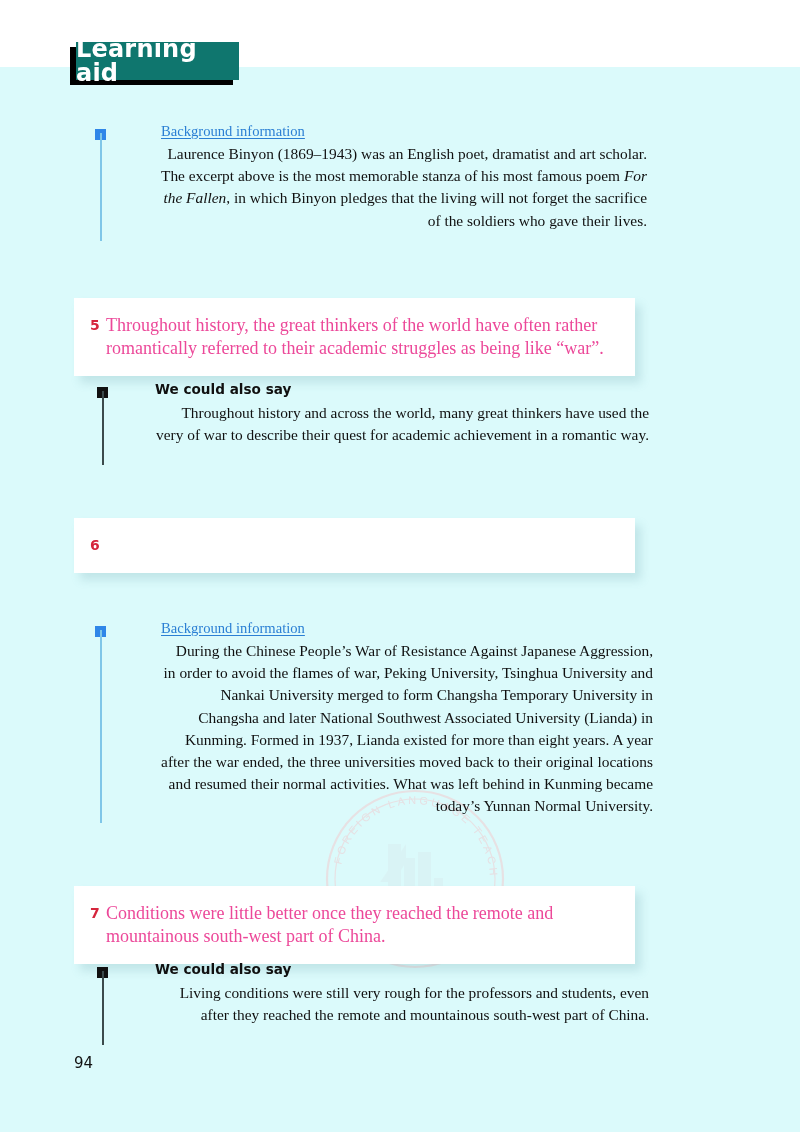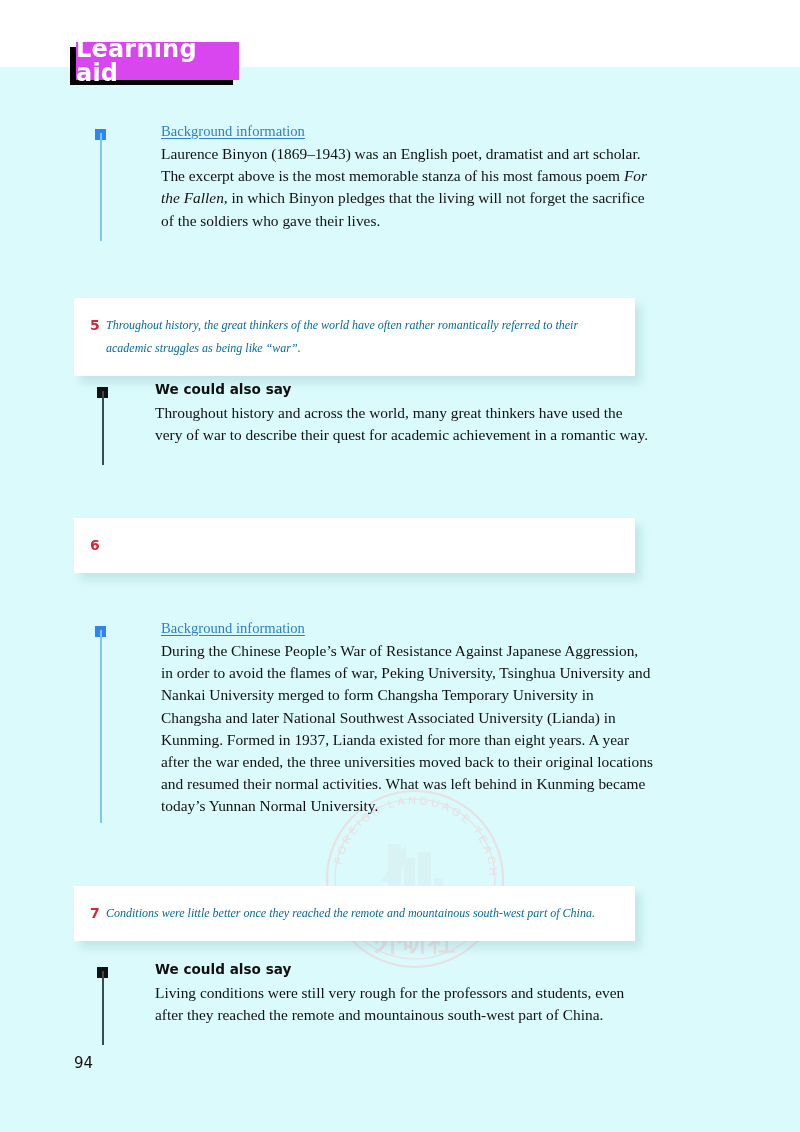--- a/index.html
+++ b/index.html
@@ -50,21 +50,21 @@
     width: 163px;
     height: 38px;
     background: #000000;
   }
   .banner {
     position: relative;
     left: 6px;
     top: 0px;
     width: 163px;
     height: 38px;
-    background: #d946ef;
+    background: #0f766e;
     display: flex;
     align-items: center;
     justify-content: center;
   }
   .banner-text {
     font-family: "DejaVu Sans", sans-serif;
     font-weight: bold;
     font-size: 24px;
     letter-spacing: 0.2px;
     color: #ffffff;
@@ -115,21 +115,21 @@
     font-size: 13.6px;
     color: #101010;
     line-height: 22px;
     margin-bottom: 2px;
   }
   .note-para {
     font-family: "Liberation Serif", serif;
     font-size: 15.4px;
     color: #101010;
     line-height: 22.2px;
-    text-align: left;
+    text-align: right;
   }
   .note-para em { font-style: italic; }
 
   
   .card {
     position: absolute;
     left: 74px;
     width: 561px;
     background: #ffffff;
     box-shadow: 6px 7px 9px rgba(90,150,160,0.20);
@@ -143,25 +143,24 @@
     font-family: "DejaVu Sans", sans-serif;
     font-weight: bold;
     font-size: 14px;
     color: #d5253c;
     line-height: 23px;
     width: 16px;
     flex: 0 0 16px;
   }
   .card-text {
     font-family: "Liberation Serif", serif;
-    font-size: 12px;
-    color: #0369a1;
+    font-size: 18px;
+    color: #ec4899;
     line-height: 23px;
     flex: 1 1 auto;
-    font-style: italic;
   }
 
   
   .page-num {
     position: absolute;
     left: 74px;
     top: 1054px;
     font-family: "DejaVu Sans", sans-serif;
     font-weight: normal;
     font-size: 15px;

